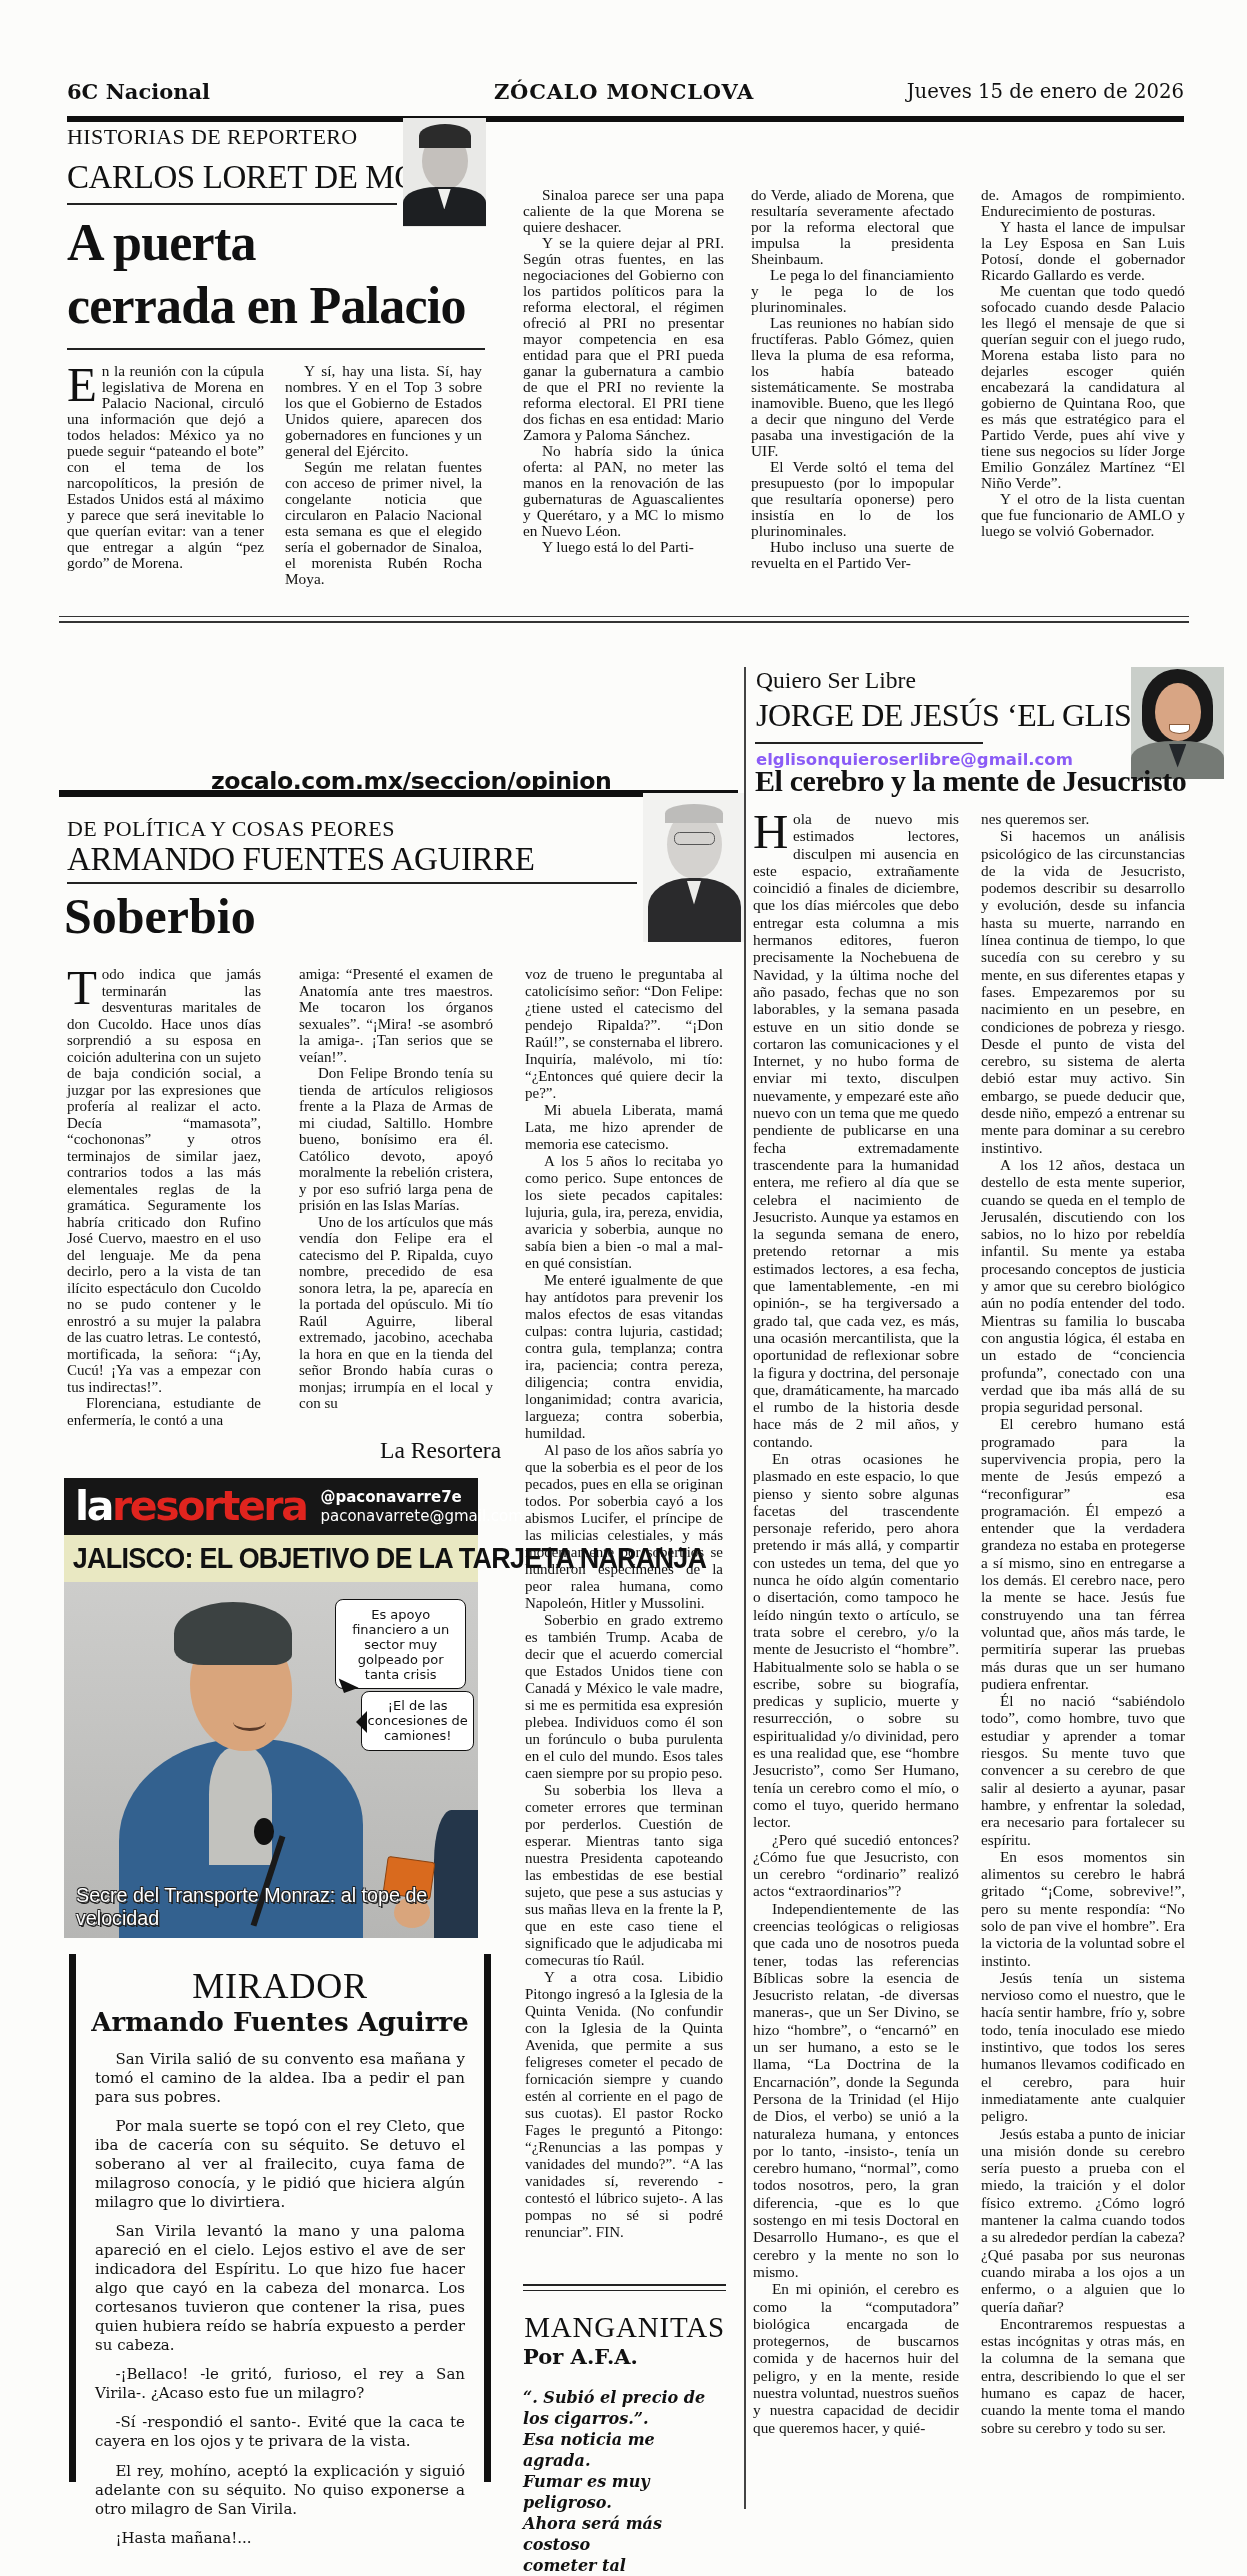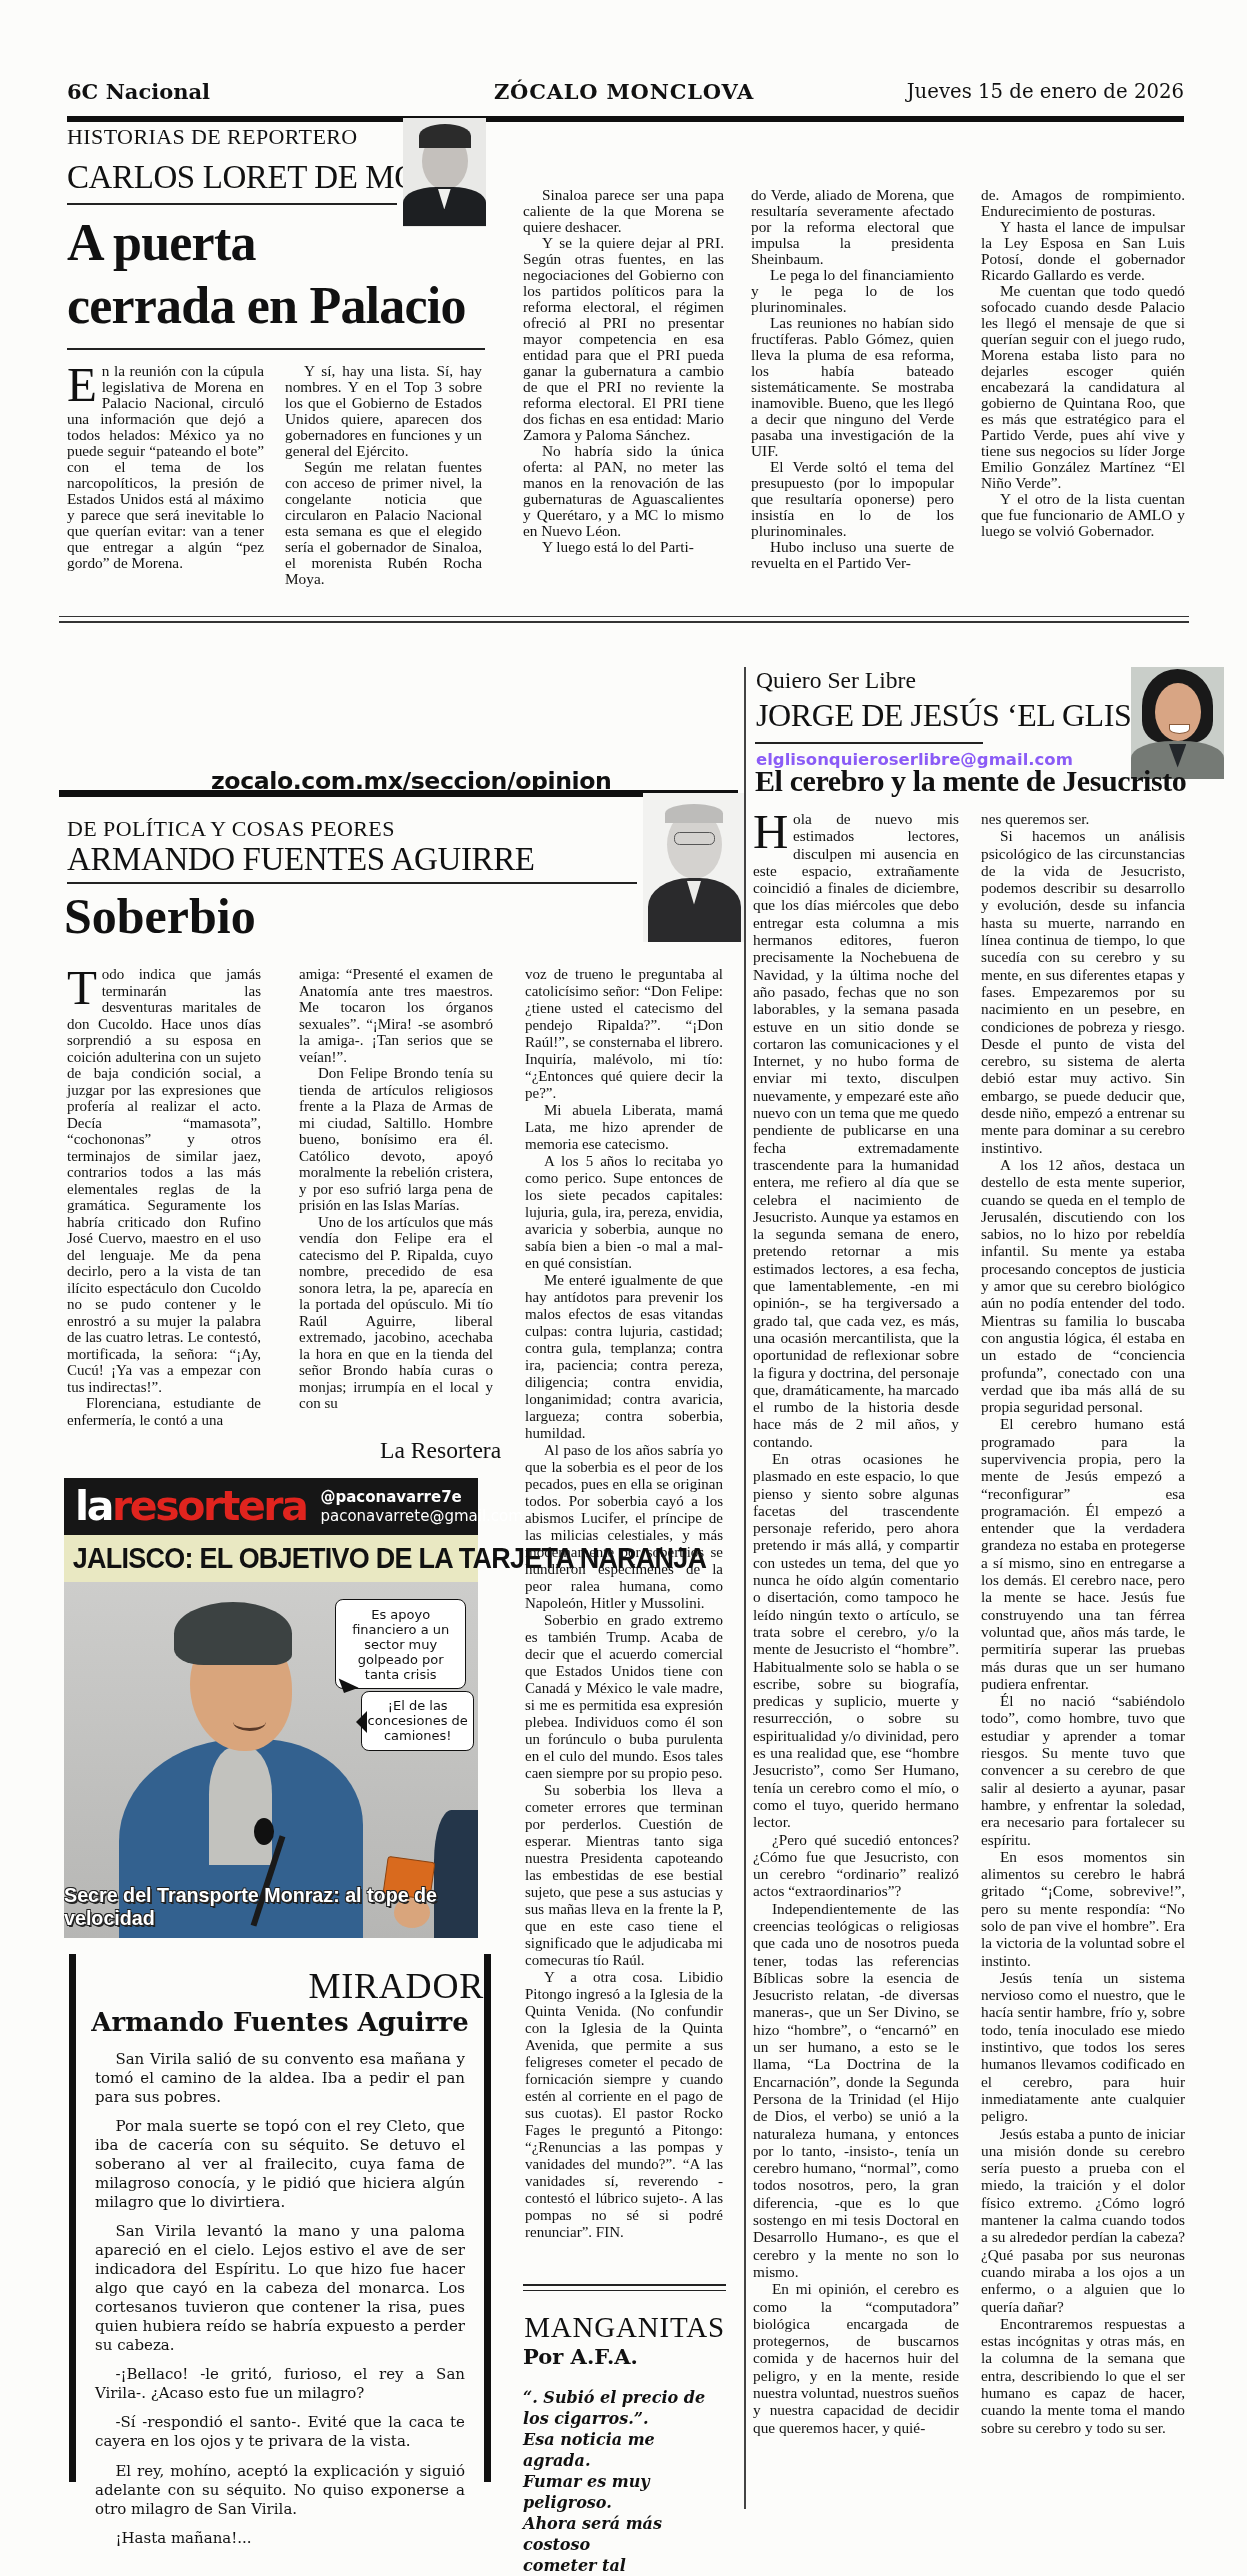--- a/index.html
+++ b/index.html
@@ -31,24 +31,24 @@
   .rs-banner{background:#161616;display:flex;align-items:center;}
   .rs-logo{font-family:"DejaVu Sans",sans-serif;font-weight:bold;font-size:41px;letter-spacing:-2.4px;line-height:1;padding-left:11px;}
   .rs-contact{font-family:"DejaVu Sans",sans-serif;font-size:15px;line-height:19px;color:#fff;margin-left:14px;}
   .rs-strip{background:#e9e8c2;display:flex;align-items:center;}
   .rs-head{font-family:"Liberation Sans",sans-serif;font-weight:bold;font-size:29px;letter-spacing:-0.8px;transform:scaleX(.93);transform-origin:left;white-space:nowrap;padding-left:9.4px;}
   .scene{background:linear-gradient(#cdcdcb,#b6b6b4);position:relative;overflow:hidden;}
   .bubble{position:absolute;background:#fff;border:1.6px solid #111;border-radius:7.9px;font-family:"DejaVu Sans",sans-serif;font-size:13px;line-height:15px;text-align:center;padding:6.3px 4.7px;}
   .bubble:after{content:"";position:absolute;width:0;height:0;border:11px solid transparent;}
   .b1:after{left:-3.1px;bottom:-15.7px;border-top-color:#111;transform:rotate(25deg);}
   .b2:after{left:-17.3px;top:19px;border-right-color:#111;}
-  .caption{position:absolute;left:0;bottom:7.9px;font-family:"Liberation Sans",sans-serif;font-weight:bold;font-size:19.7px;color:#fff;text-shadow:1.6px 1.6px 0 #222,-0.8px -0.8px 0 #222,0.8px -0.8px 0 #222,-0.8px 0.8px 0 #222;}
+  .caption{position:absolute;left:12px;bottom:7.9px;font-family:"Liberation Sans",sans-serif;font-weight:normal;font-size:19.7px;color:#fff;text-shadow:1.6px 1.6px 0 #222,-0.8px -0.8px 0 #222,0.8px -0.8px 0 #222,-0.8px 0.8px 0 #222;}
   
   .mirador{border-left:7px solid #111;border-right:7px solid #111;}
-  .mir-title{text-align:right;font-size:36px;letter-spacing:0.8px;}
+  .mir-title{text-align:center;font-size:36px;letter-spacing:0.8px;}
   .mir-author{text-align:center;font-family:"DejaVu Serif",serif;font-weight:bold;font-size:26px;}
   .mir-body{font-family:"DejaVu Serif",serif;font-size:15px;line-height:19px;text-align:justify;}
   .mir-body p{margin:0 0 10.2px 0;text-indent:20.4px;}
   
   .mg-rule{border-top:2.4px solid #222;border-bottom:0.8px solid #222;height:3.9px;}
   .mg-title{text-align:center;font-size:29px;letter-spacing:0.8px;}
   .mg-by{text-align:left;font-family:"DejaVu Serif",serif;font-weight:bold;font-size:21px;}
   .mg-verse{font-family:"DejaVu Serif",serif;font-weight:bold;font-style:italic;font-size:16px;line-height:21px;}
   .mg-verse p{margin:0;}
   

